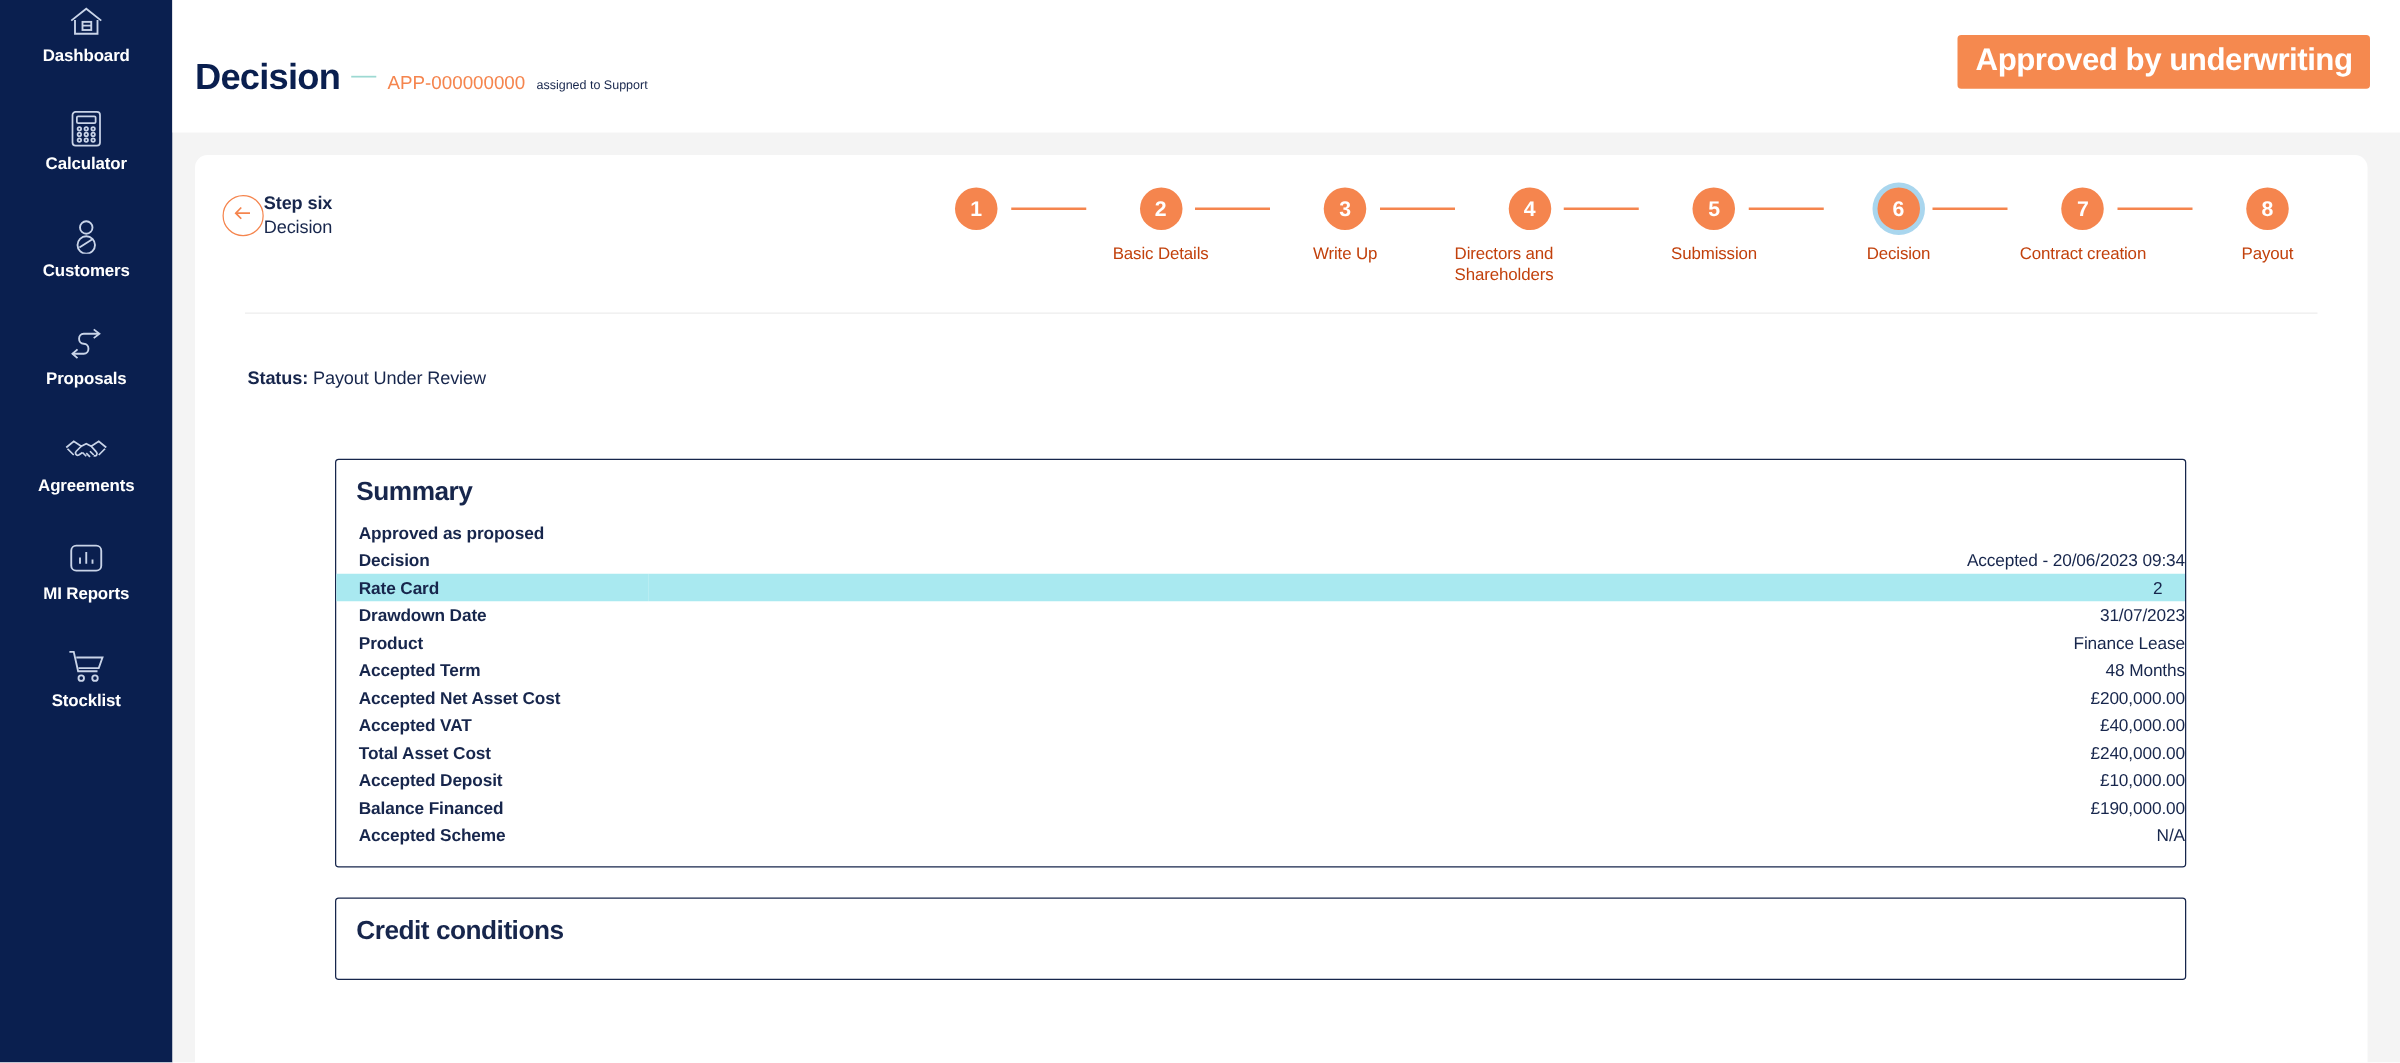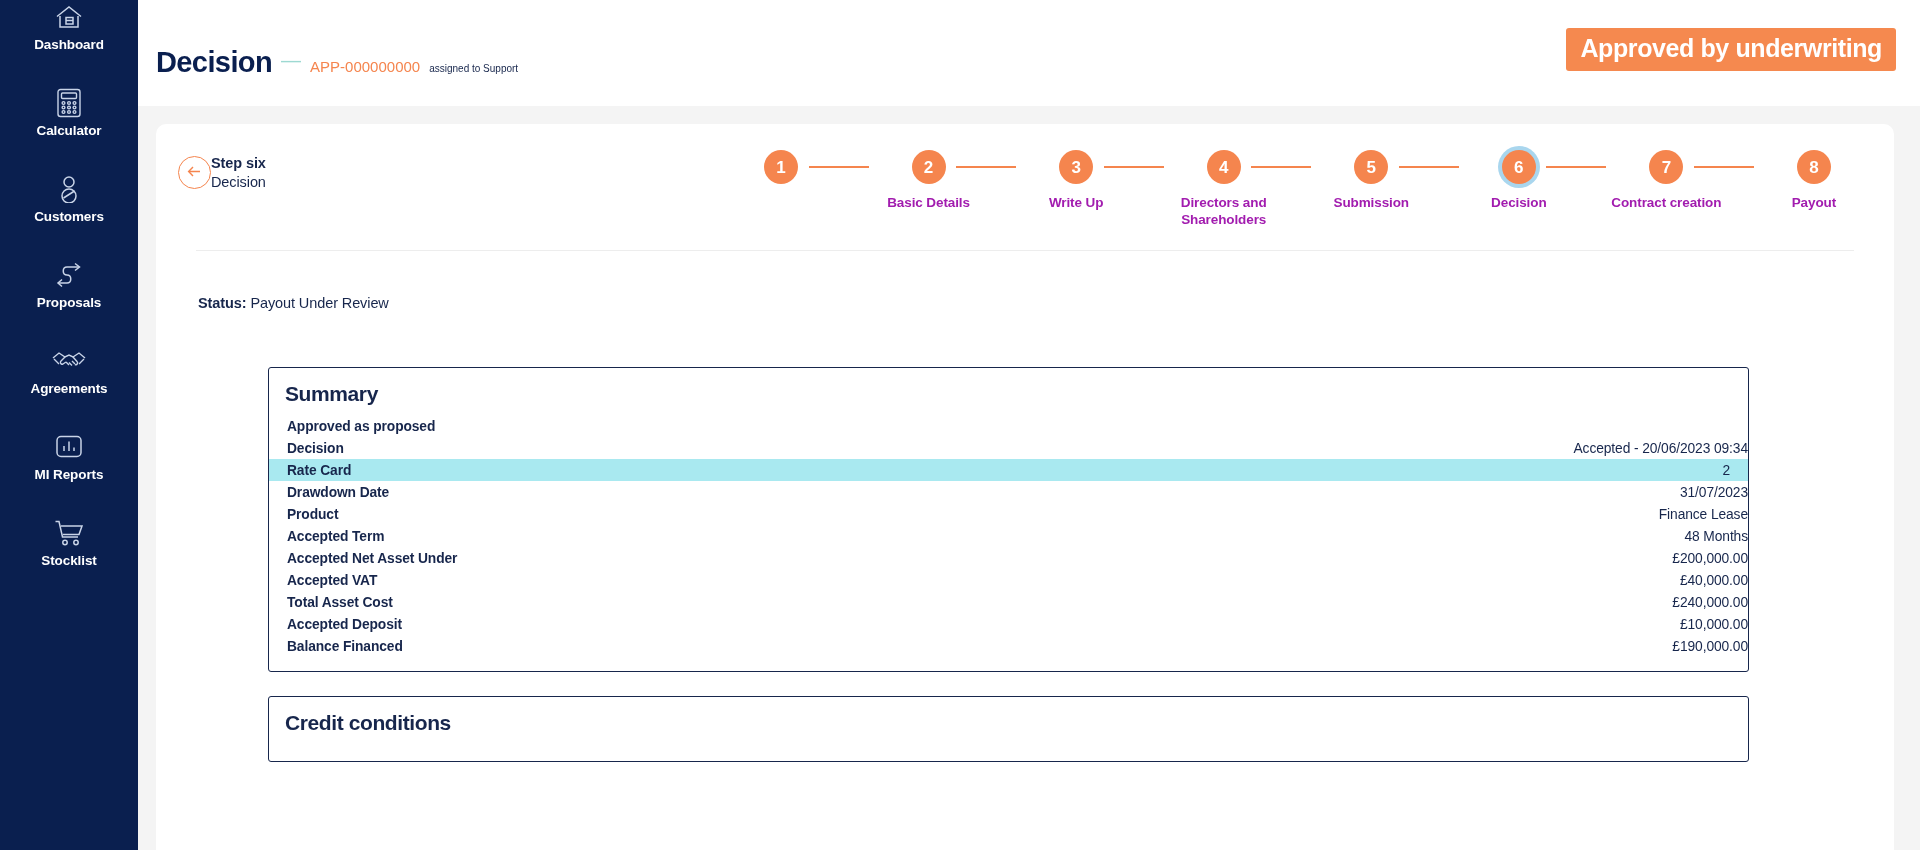--- a/index.html
+++ b/index.html
@@ -96,24 +96,23 @@
   .step { position: relative; width: 120px; display: flex; flex-direction: column; align-items: center; }
   .step-bubble {
     width: 34px; height: 34px; border-radius: 50%;
     background: #F5854E; color: #ffffff;
     display: flex; align-items: center; justify-content: center;
     font-size: 17px; font-weight: 700; line-height: 1;
     position: relative; z-index: 2; cursor: pointer;
   }
   .step.active .step-bubble { box-shadow: 0 0 0 4px #A9D6EE; }
   .step-label {
-    margin-top: 11px; color: #a21caf; font-size: 13.5px;
-    text-align: center; line-height: 1.25; letter-spacing: -0.1px;
+    margin-top: 11px; color: #c2410c; font-size: 13.5px;
+    line-height: 1.25; letter-spacing: -0.1px;
     max-width: 120px;
-    font-weight: bold;
   }
   .step .connector {
     position: absolute; top: 16px; height: 1.6px; background: #F5854E;
     left: -60px; width: 60px; z-index: 1;
   }
   .step:first-child .connector { display: none; }
 
   .divider {
     height: 1px; background: #EDEDED;
     margin: 0 40px;
@@ -365,38 +364,42 @@
             </tr>
             <tr>
               <td class="k">Product</td>
               <td class="v">Finance Lease</td>
             </tr>
             <tr>
               <td class="k">Accepted Term</td>
               <td class="v">48 Months</td>
             </tr>
             <tr>
-              <td class="k">Accepted Net Asset Under</td>
+              <td class="k">Accepted Net Asset Cost</td>
               <td class="v">£200,000.00</td>
             </tr>
             <tr>
               <td class="k">Accepted VAT</td>
               <td class="v">£40,000.00</td>
             </tr>
             <tr>
               <td class="k">Total Asset Cost</td>
               <td class="v">£240,000.00</td>
             </tr>
             <tr>
               <td class="k">Accepted Deposit</td>
               <td class="v">£10,000.00</td>
             </tr>
             <tr>
               <td class="k">Balance Financed</td>
               <td class="v">£190,000.00</td>
+            </tr>
+            <tr>
+              <td class="k">Accepted Scheme</td>
+              <td class="v">N/A</td>
             </tr>
             <tr>
               <td class="kv-spacer" colspan="2"></td>
             </tr>
           </tbody>
         </table>
       </div>
 
       <div class="panel credit">
         <div class="panel-title">Credit conditions</div>

